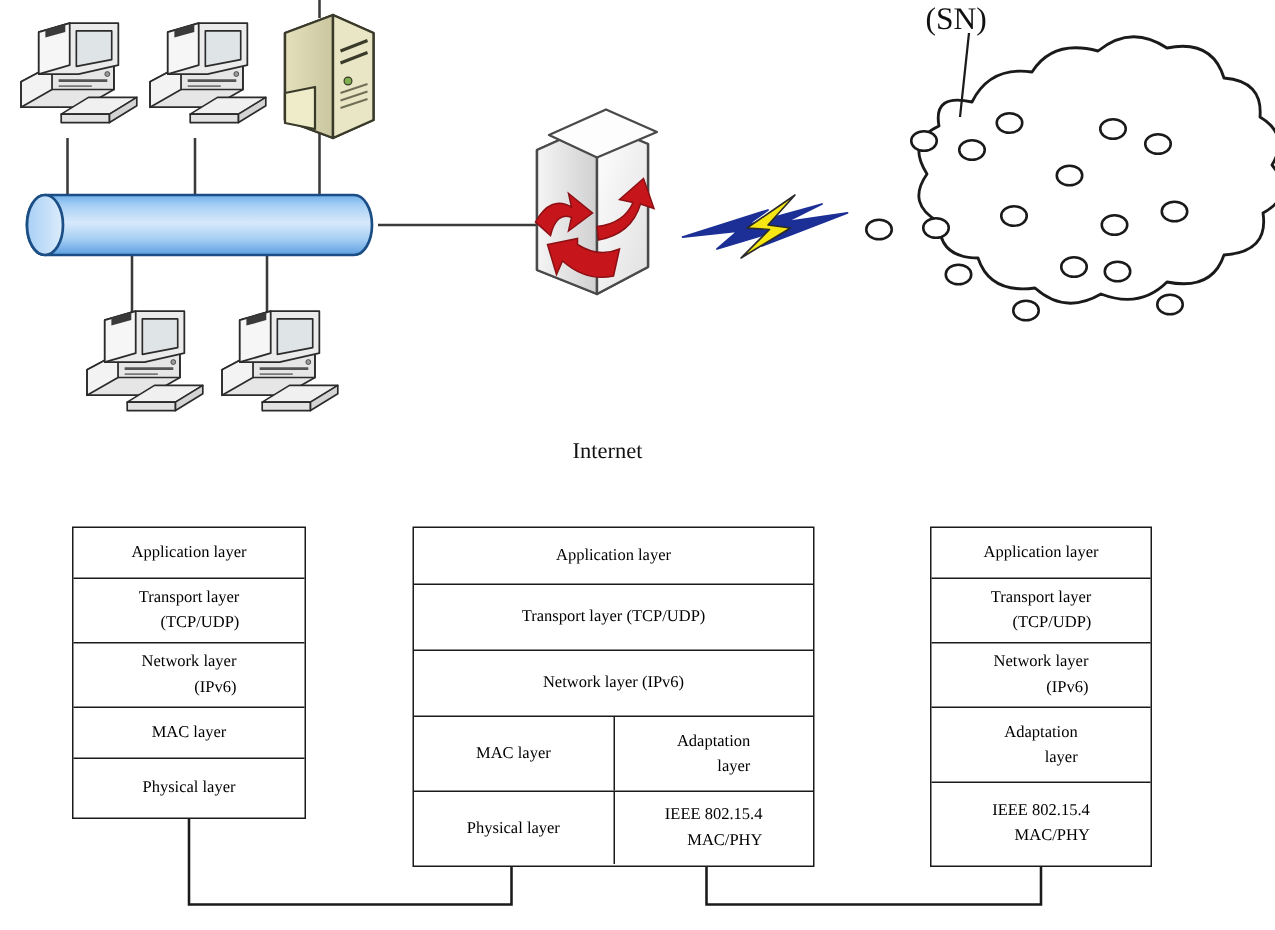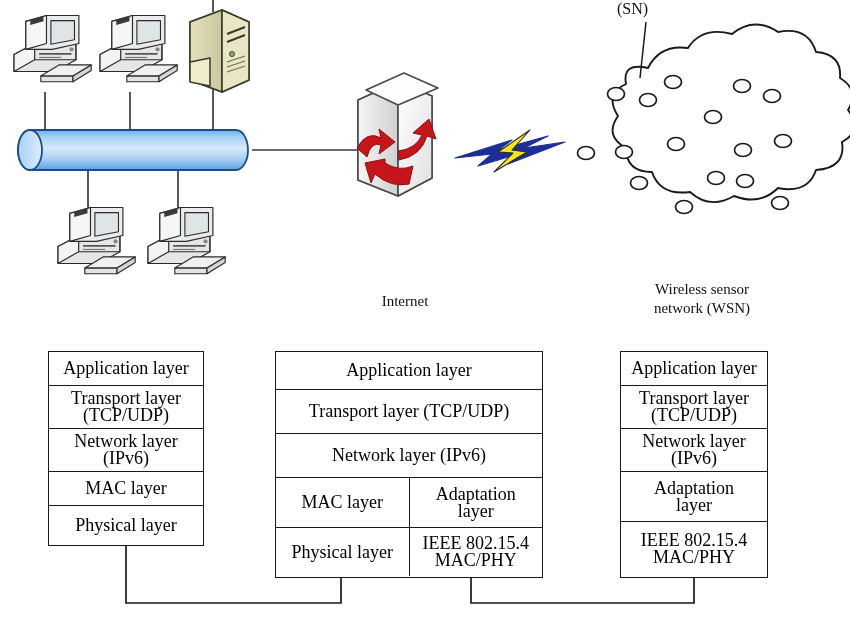--- a/index.html
+++ b/index.html
@@ -36,21 +36,21 @@
     position: absolute;
     text-align: center;
     font-size: 15px;
     line-height: 19px;
     font-family: "Liberation Serif", "DejaVu Serif", serif;
     color: #111;
     white-space: pre;
   }
   .sn-label {
     position: absolute;
-    font-size: 16px;
+    font-size: 21px;
     font-family: "Liberation Serif", "DejaVu Serif", serif;
     color: #111;
   }
 
   
   .stack {
     position: absolute;
     border: 1.4px solid #1a1a1a;
     box-sizing: border-box;
     background: #fff;
@@ -59,22 +59,22 @@
     display: flex;
     border-bottom: 1.4px solid #1a1a1a;
     box-sizing: border-box;
   }
   .srow:last-child { border-bottom: none; }
   .scell {
     flex: 1 1 0;
     display: flex;
     align-items: center;
     justify-content: center;
-    text-align: center;
-    font-size: 18px;
+    text-align: right;
+    font-size: 11px;
     line-height: 17px;
     box-sizing: border-box;
     padding: 1px 3px;
     white-space: pre-line;
     font-family: "Liberation Serif", "DejaVu Serif", serif;
   }
   .scell + .scell { border-left: 1.4px solid #1a1a1a; }
 </style>
 </head>
 <body>
@@ -250,22 +250,20 @@
       <polyline points="126,546 126,603 341,603 341,578"></polyline>
       <polyline points="471,578 471,603 694,603 694,578"></polyline>
     </g>
   </svg>
 
   <div class="sn-label" style="left:617px; top:0px;">(SN)</div>
 
 
   <div class="caption" style="left:330px; top:292px; width:150px;">Internet</div>
 
-  <div class="caption" style="left:617px; top:280px; width:170px;">Wireless sensor
-network (WSN)</div>
 
   <div class="stack" id="stack-0" style="left:48px; top:351px; width:156px; height:195px;">
       <div class="srow" style="height: 34px;">
         <div class="scell">Application layer</div>
       </div>
       <div class="srow" style="height: 43px;">
         <div class="scell">Transport layer
 (TCP/UDP)</div>
       </div>
       <div class="srow" style="height: 43px;">

